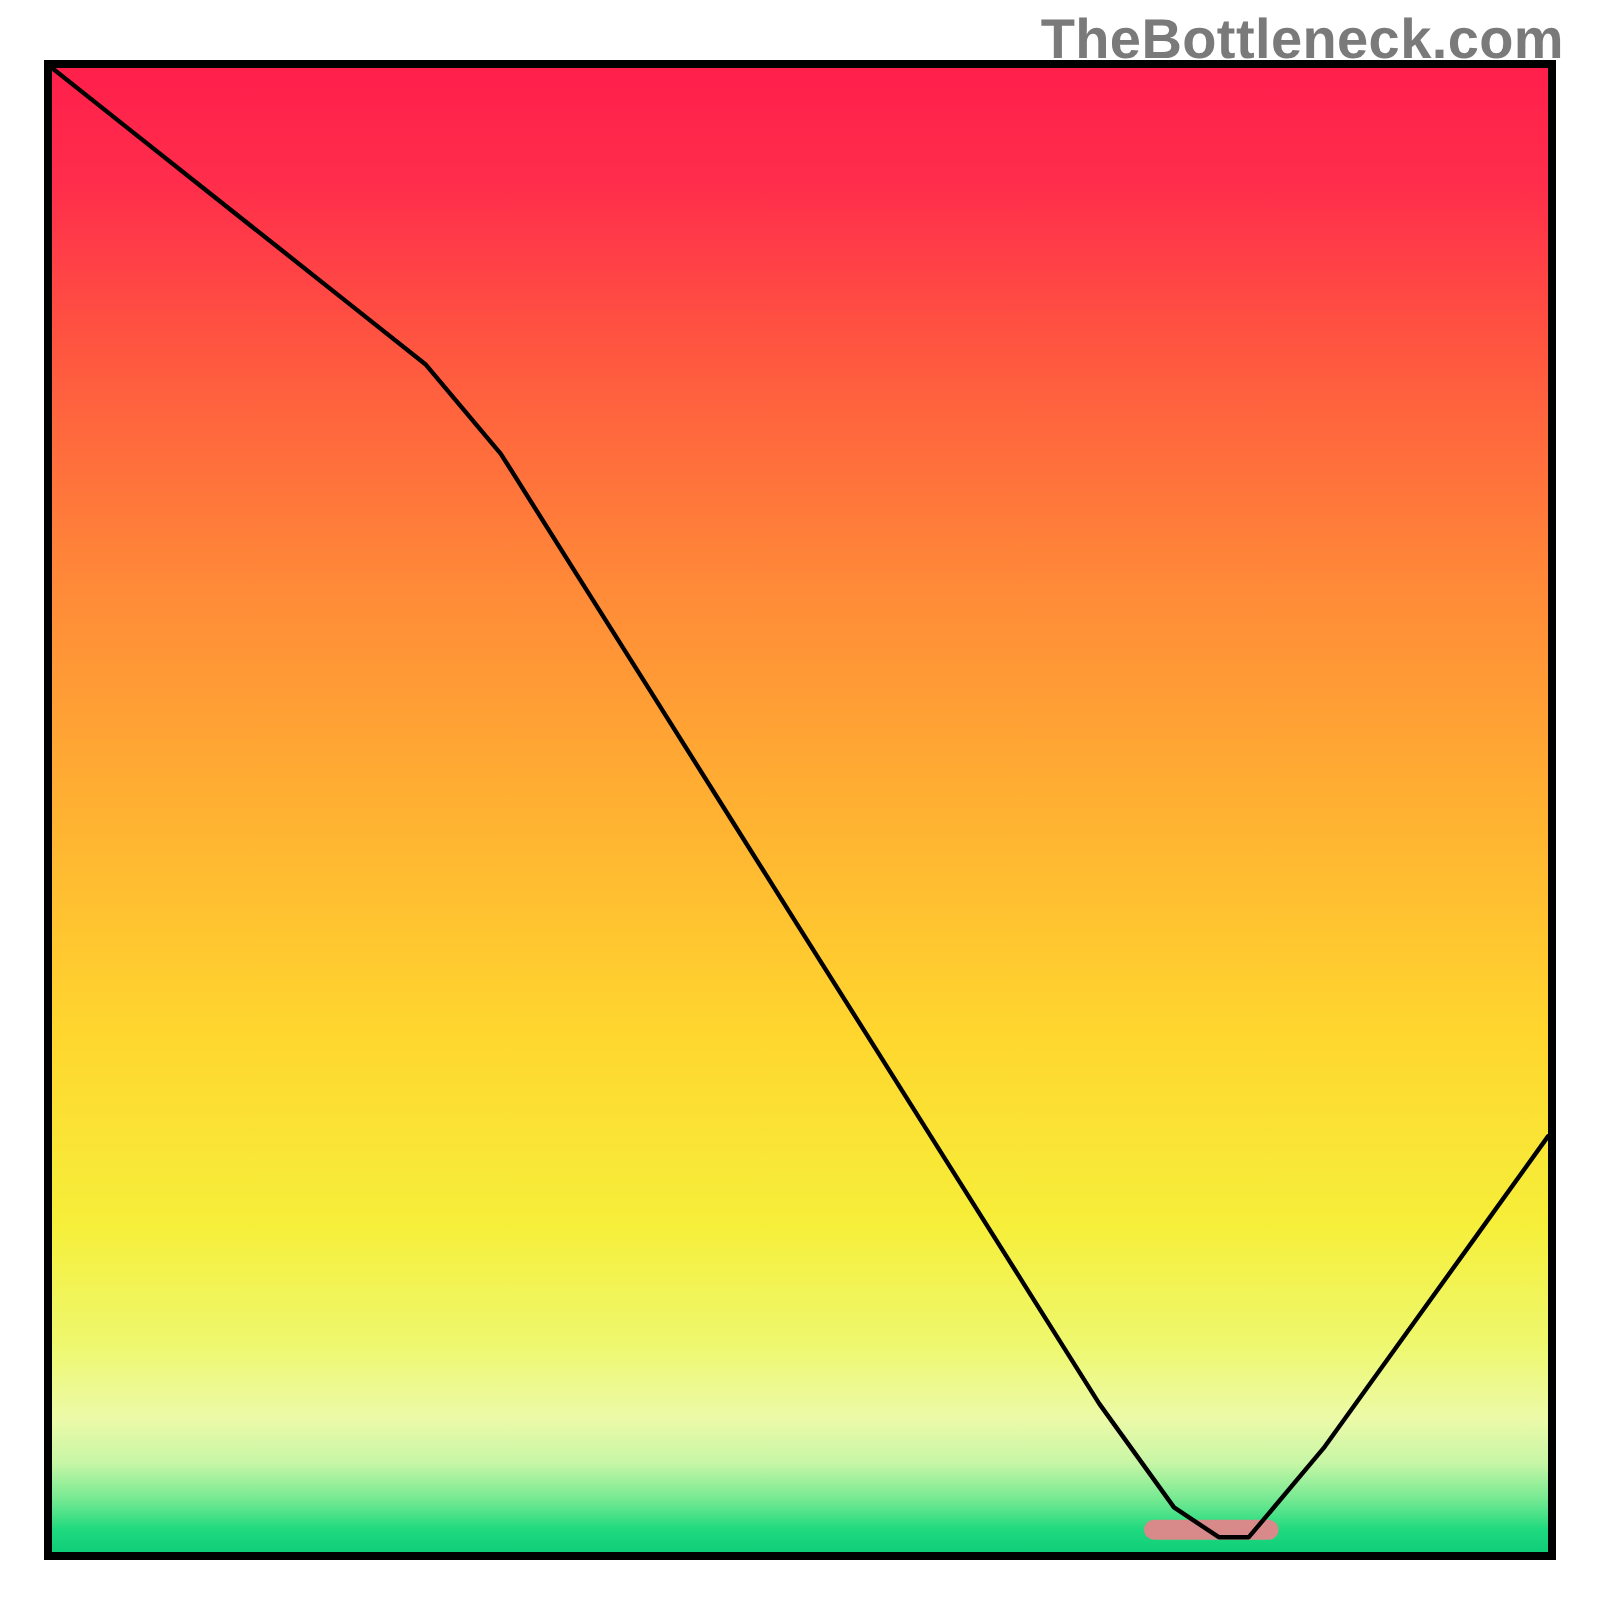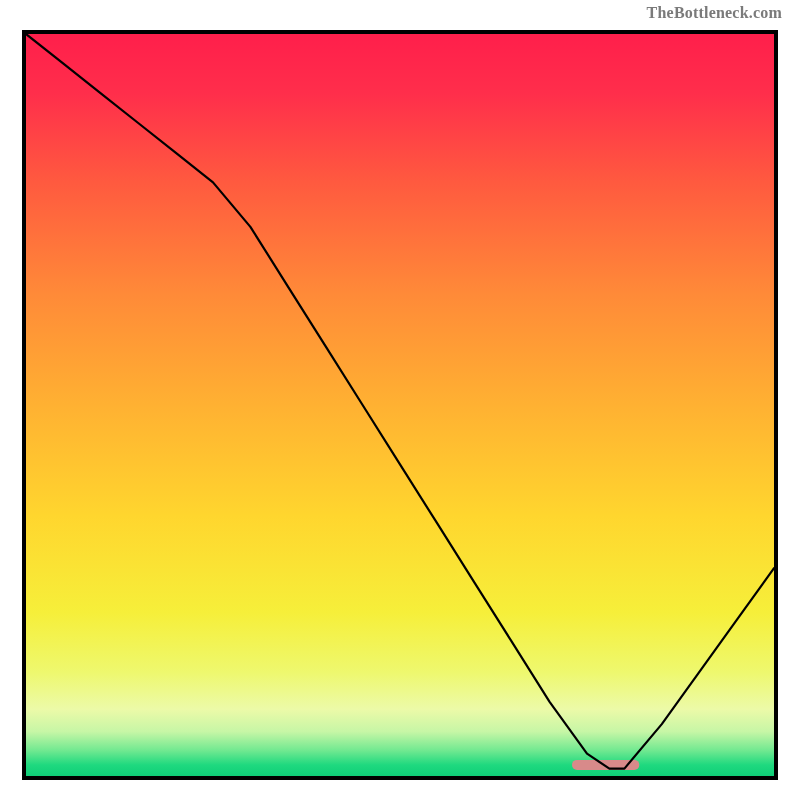--- a/index.html
+++ b/index.html
@@ -7,26 +7,25 @@
     padding: 0;
     width: 800px;
     height: 800px;
     background: #ffffff;
     font-family: Arial, Helvetica, sans-serif;
   }
   .watermark {
     position: absolute;
     top: 4px;
     right: 18px;
-    font-size: 16px;
+    font-size: 28px;
     font-weight: 600;
     color: #7a7a7a;
     letter-spacing: 0.2px;
     user-select: none;
-    font-family: Liberation Serif, serif;
   }
   .plot-frame {
     position: absolute;
     left: 22px;
     top: 30px;
     width: 756px;
     height: 750px;
     border: 4px solid #000;
     box-sizing: border-box;
     overflow: hidden;

